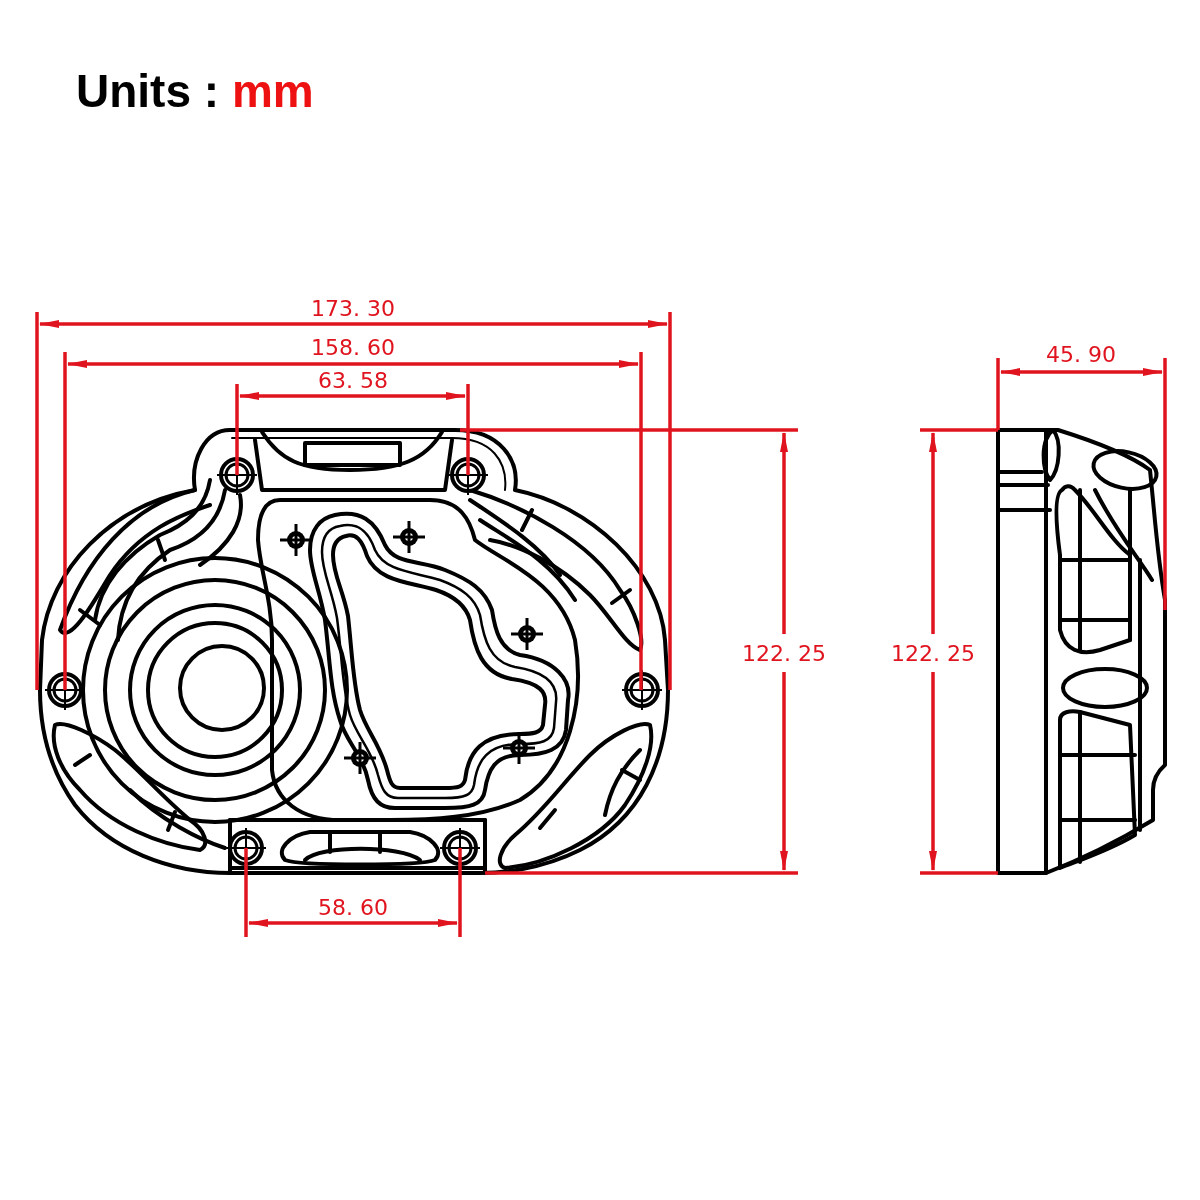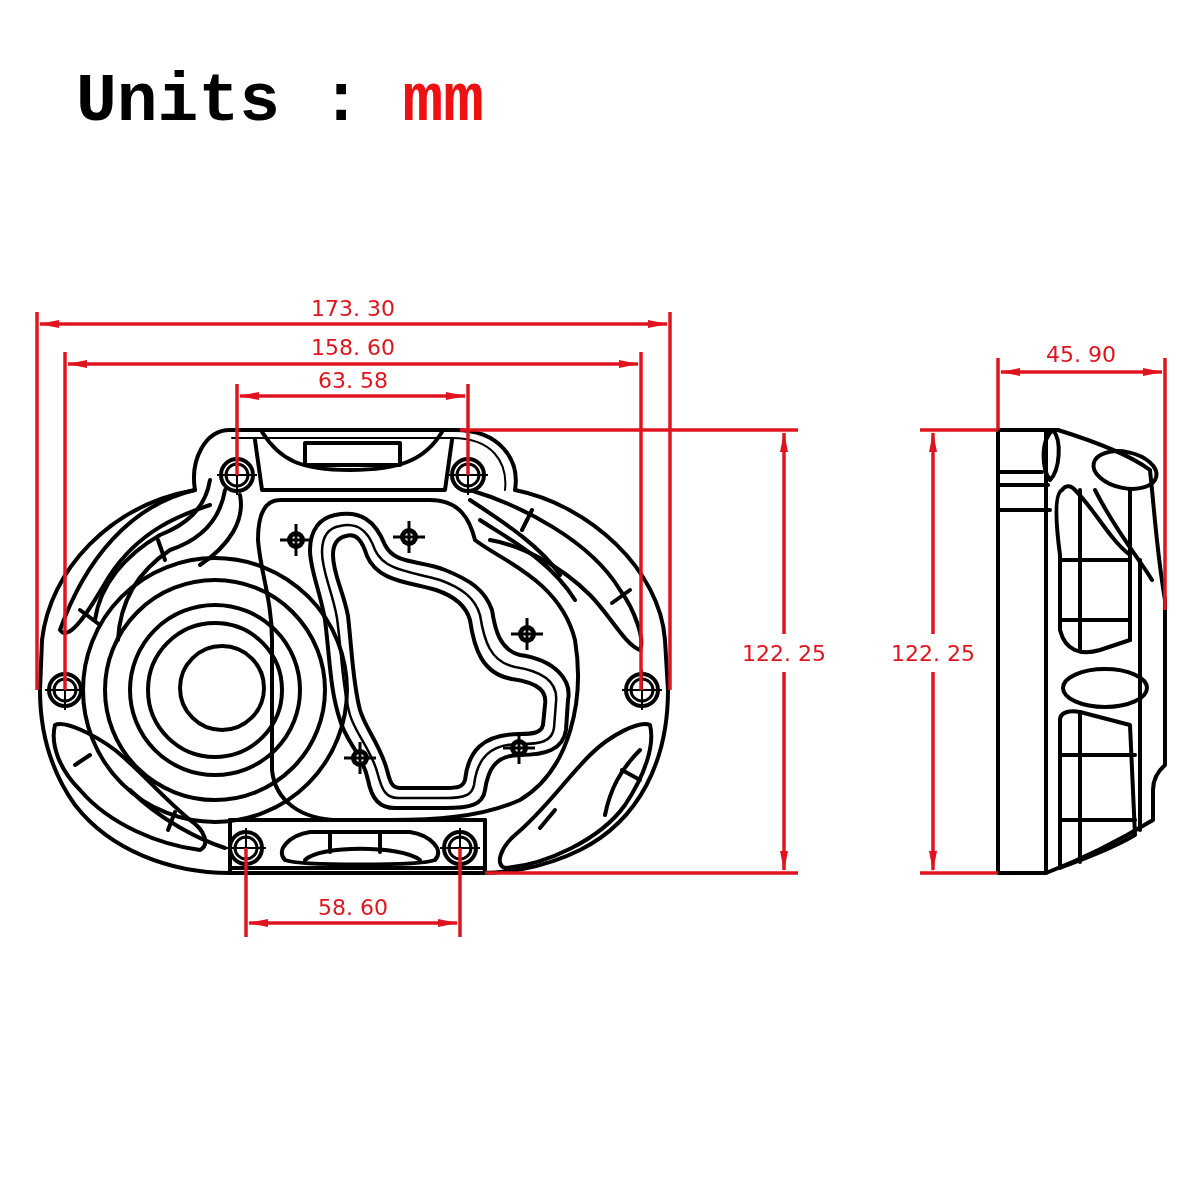--- a/index.html
+++ b/index.html
@@ -1,17 +1,17 @@
 <!DOCTYPE html>
 <html><head>
 <meta charset="utf-8">
 <style>
   html, body { margin: 0; padding: 0; background: #ffffff; }
   body { width: 1200px; height: 1200px; position: relative; overflow: hidden; font-family: "Liberation Sans", sans-serif; }
-  .title { position: absolute; left: 76px; top: 68px; font-family: Liberation Mono, monospace; font-weight: 700; font-size: 68px; line-height: 1; letter-spacing: 0px; color: #000; white-space: nowrap; }
+  .title { position: absolute; left: 76px; top: 68px; font-family: Liberation Sans, sans-serif; font-weight: 700; font-size: 46px; line-height: 1; letter-spacing: 0px; color: #000; white-space: nowrap; }
   .title .unit { color: #ee1111; }
   svg.drawing { position: absolute; left: 0; top: 0; }
   .dimtext { font-family: "DejaVu Sans", sans-serif; font-size: 22px; fill: #e0141e; }
 </style>
 </head>
 <body>
 
 <div class="title">
   <span>Units :</span>
   <span class="unit">mm</span>

